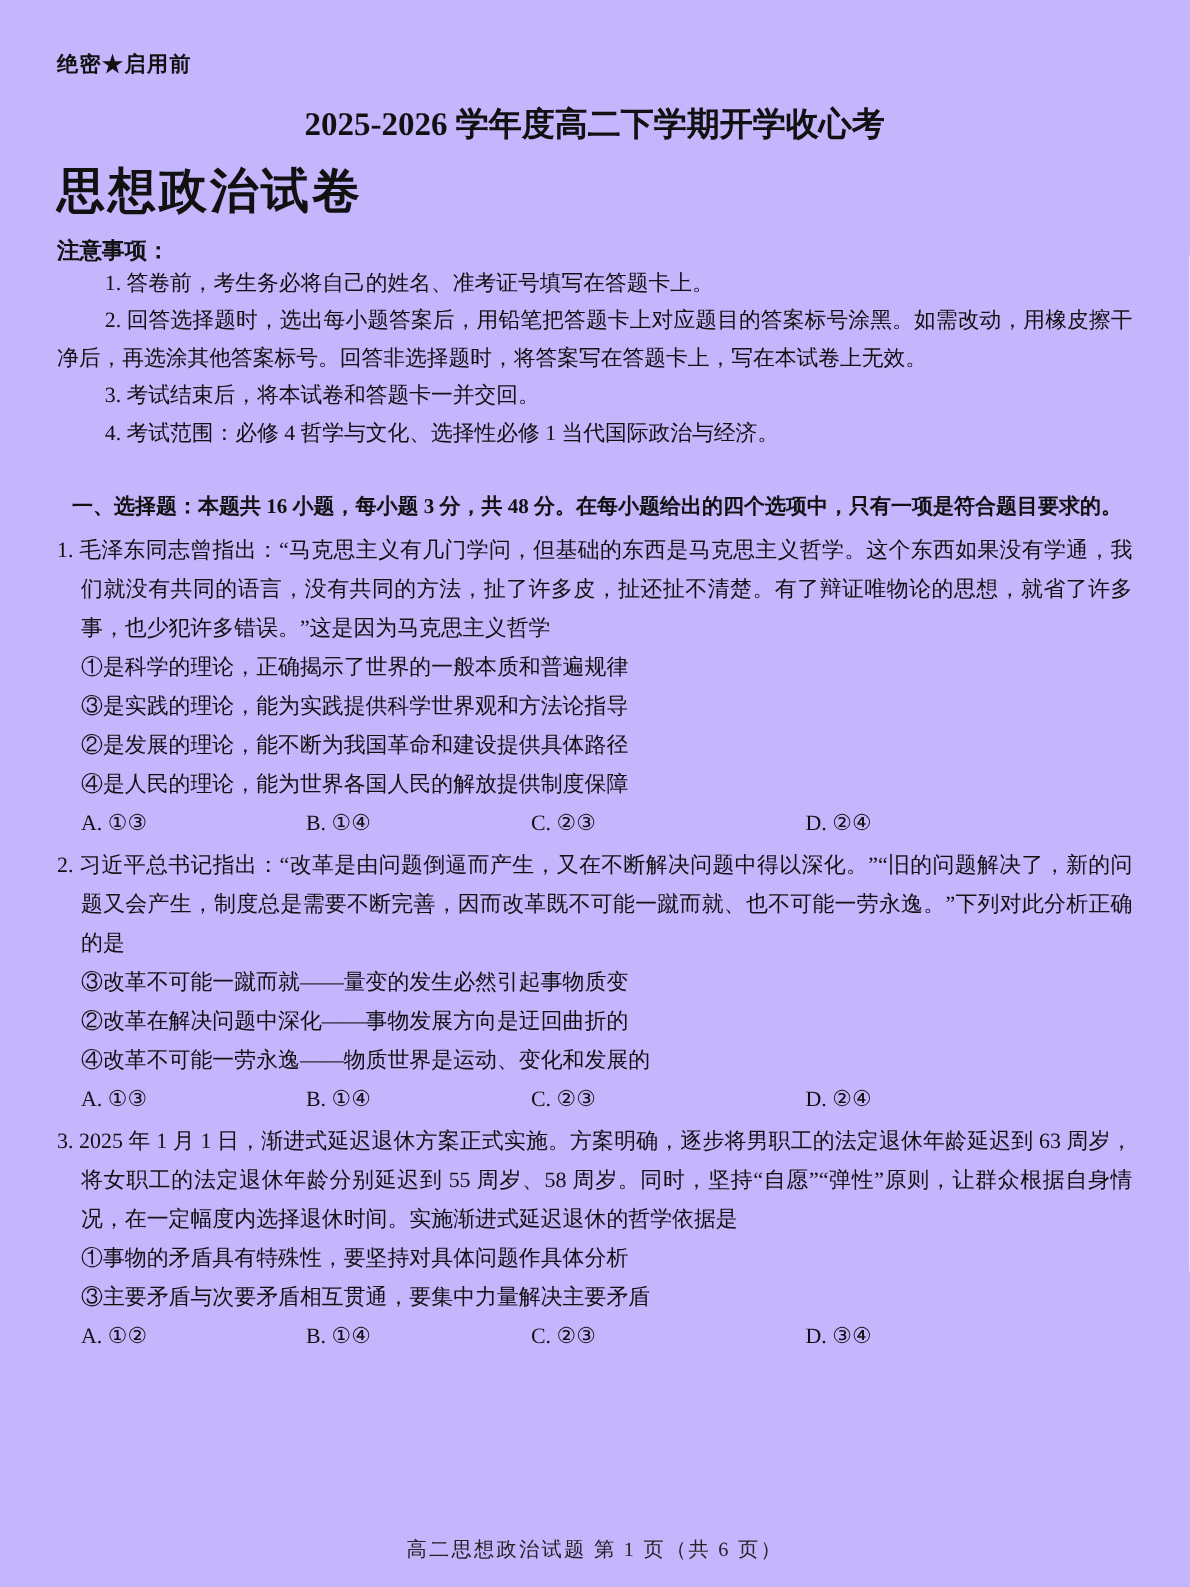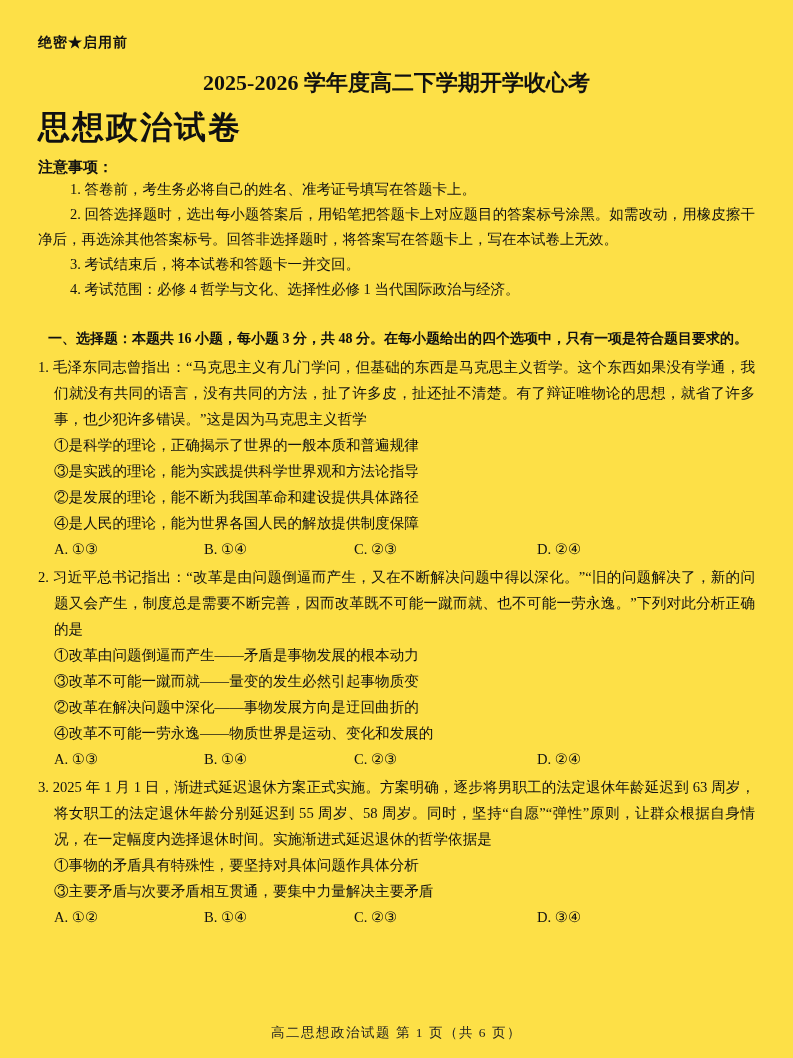--- a/index.html
+++ b/index.html
@@ -2,21 +2,21 @@
 <html><head>
 <meta charset="utf-8">
 <style>
   html, body { margin: 0; padding: 0; background: #ffffff; }
   .page {
     position: relative;
     width: 793px;
     height: 1058px;
     box-sizing: border-box;
     padding: 34px 38px 0 38px;
-    background: #fde047;
+    background: #c4b5fd;
     color: #111111;
     font-family: "Liberation Serif", "DejaVu Serif", serif;
     overflow: hidden;
   }
   .secrecy {
     font-size: 14px;
     font-weight: bold;
     letter-spacing: 1px;
   }
   .title {
@@ -114,21 +114,20 @@
         <p class="q-statement">④是人民的理论，能为世界各国人民的解放提供制度保障</p>
         <div class="q-choices">
           <span class="q-choice">A. ①③</span>
           <span class="q-choice">B. ①④</span>
           <span class="q-choice">C. ②③</span>
           <span class="q-choice">D. ②④</span>
         </div>
       </div>
       <div class="question">
         <p class="q-stem"><span class="q-num">2.</span><span class="q-text"> 习近平总书记指出：“改革是由问题倒逼而产生，又在不断解决问题中得以深化。”“旧的问题解决了，新的问题又会产生，制度总是需要不断完善，因而改革既不可能一蹴而就、也不可能一劳永逸。”下列对此分析正确的是</span></p>
-        <p class="q-statement">①改革由问题倒逼而产生——矛盾是事物发展的根本动力</p>
         <p class="q-statement">③改革不可能一蹴而就——量变的发生必然引起事物质变</p>
         <p class="q-statement">②改革在解决问题中深化——事物发展方向是迂回曲折的</p>
         <p class="q-statement">④改革不可能一劳永逸——物质世界是运动、变化和发展的</p>
         <div class="q-choices">
           <span class="q-choice">A. ①③</span>
           <span class="q-choice">B. ①④</span>
           <span class="q-choice">C. ②③</span>
           <span class="q-choice">D. ②④</span>
         </div>
       </div>

